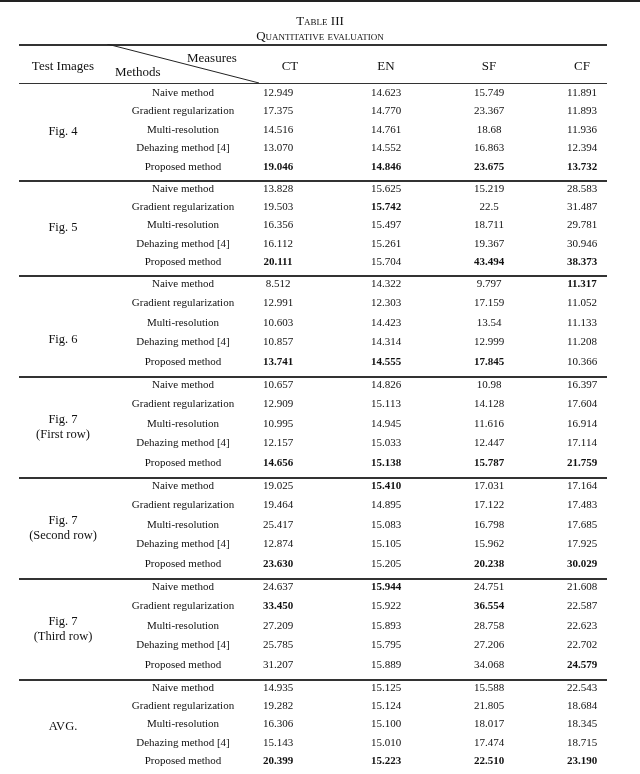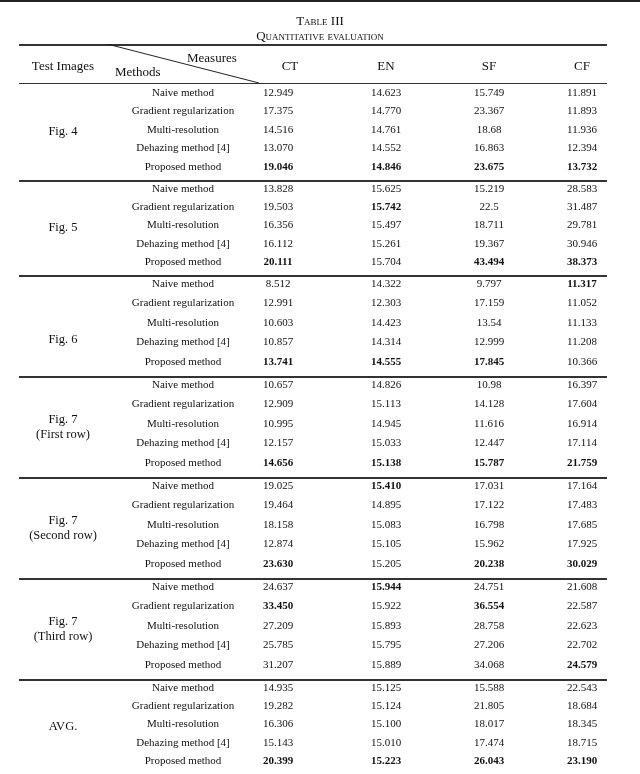--- a/index.html
+++ b/index.html
@@ -235,21 +235,21 @@
       </div>
       <div class="row" style="top: 21.4px;">
         <div class="m">Gradient regularization</div>
         <div class="v c0">19.464</div>
         <div class="v c1">14.895</div>
         <div class="v c2">17.122</div>
         <div class="v c3">17.483</div>
       </div>
       <div class="row" style="top: 40.8px;">
         <div class="m">Multi-resolution</div>
-        <div class="v c0">18.158</div>
+        <div class="v c0">25.417</div>
         <div class="v c1">15.083</div>
         <div class="v c2">16.798</div>
         <div class="v c3">17.685</div>
       </div>
       <div class="row" style="top: 60.2px;">
         <div class="m">Dehazing method [4]</div>
         <div class="v c0">12.874</div>
         <div class="v c1">15.105</div>
         <div class="v c2">15.962</div>
         <div class="v c3">17.925</div>
@@ -334,17 +334,17 @@
         <div class="m">Dehazing method [4]</div>
         <div class="v c0">15.143</div>
         <div class="v c1">15.010</div>
         <div class="v c2">17.474</div>
         <div class="v c3">18.715</div>
       </div>
       <div class="row" style="top: 74.8px;">
         <div class="m">Proposed method</div>
         <div class="v c0 b">20.399</div>
         <div class="v c1 b">15.223</div>
-        <div class="v c2 b">26.043</div>
+        <div class="v c2 b">22.510</div>
         <div class="v c3 b">23.190</div>
       </div>
     </div>
   </div>
 
 </body></html>

